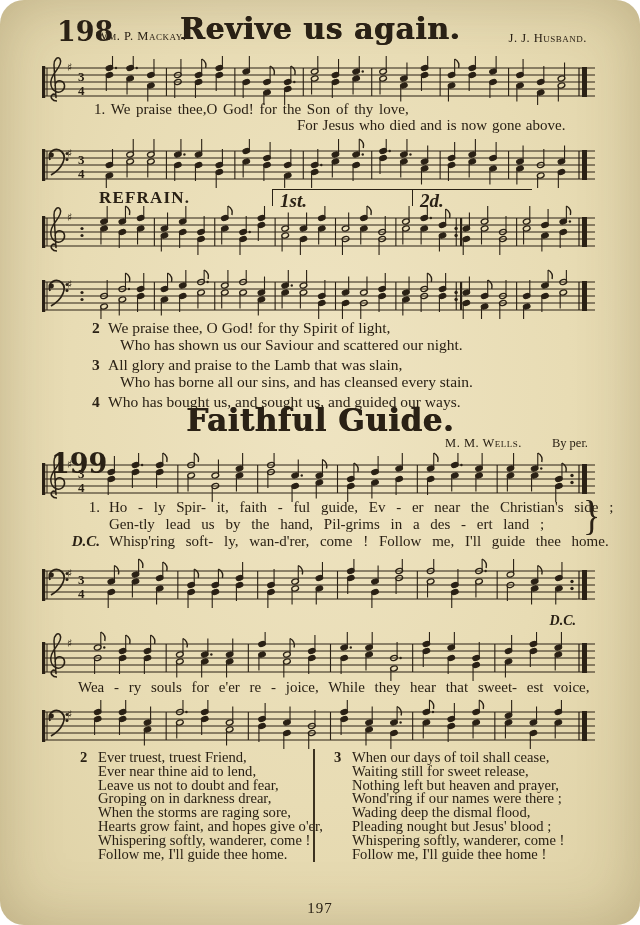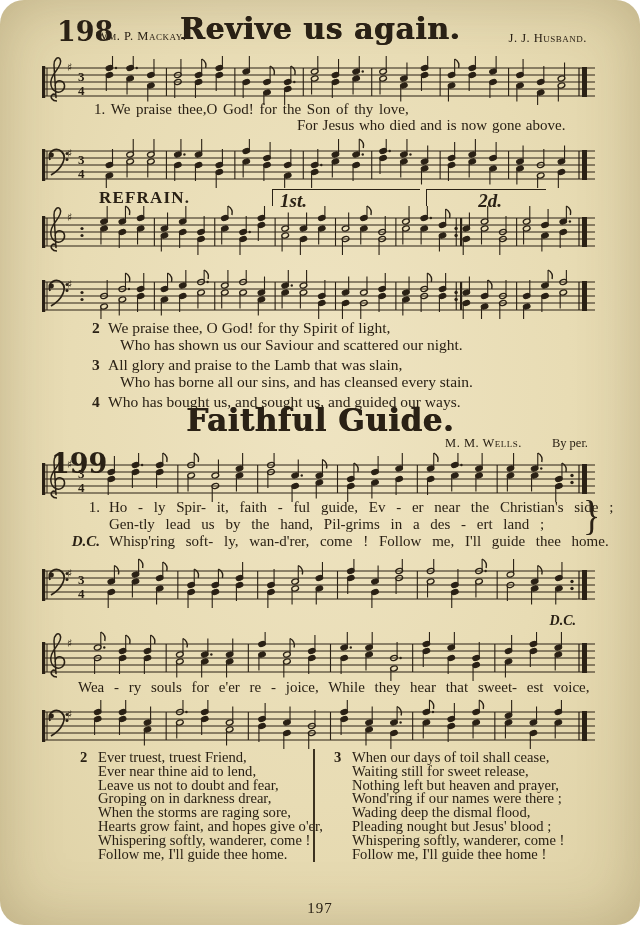--- a/index.html
+++ b/index.html
@@ -276,21 +276,21 @@
         <line x1="516.3480519480519" y1="37" x2="516.3480519480519" y2="52" stroke="#2a2115" stroke-width="1.1"></line>
         <line x1="537" y1="15" x2="537" y2="43" stroke="#2a2115" stroke-width="1.2"></line>
         <rect x="540" y="14" width="5" height="30" fill="#2a2115"></rect>
       </svg>
     </div>
 
   <div class="abs sc" style="left:99px;top:188px;font-size:17px;letter-spacing:1.2px;font-weight:bold;">REFRAIN.</div>
   <div class="volta" style="left:272px;top:189px;width:140px;">
     <span>1st.</span>
   </div>
-  <div class="volta" style="left:426px;top:189px;width:112px;text-align:center;">
+  <div class="volta" style="left:412px;top:189px;width:112px;">
     <span>2d.</span>
   </div>
 
   <div class="abs staff" style="left:42px;top:203px;width:553px;">
       <svg viewBox="0 0 553 54" preserveAspectRatio="none" aria-hidden="true">
         <rect x="0" y="13" width="3.2" height="32" fill="#2a2115"></rect>
         <line x1="5" y1="15" x2="5" y2="43" stroke="#2a2115" stroke-width="1"></line>
         <line x1="0" y1="15" x2="553" y2="15" stroke="#2a2115" stroke-width="1"></line>
         <line x1="0" y1="22" x2="553" y2="22" stroke="#2a2115" stroke-width="1"></line>
         <line x1="0" y1="29" x2="553" y2="29" stroke="#2a2115" stroke-width="1"></line>

